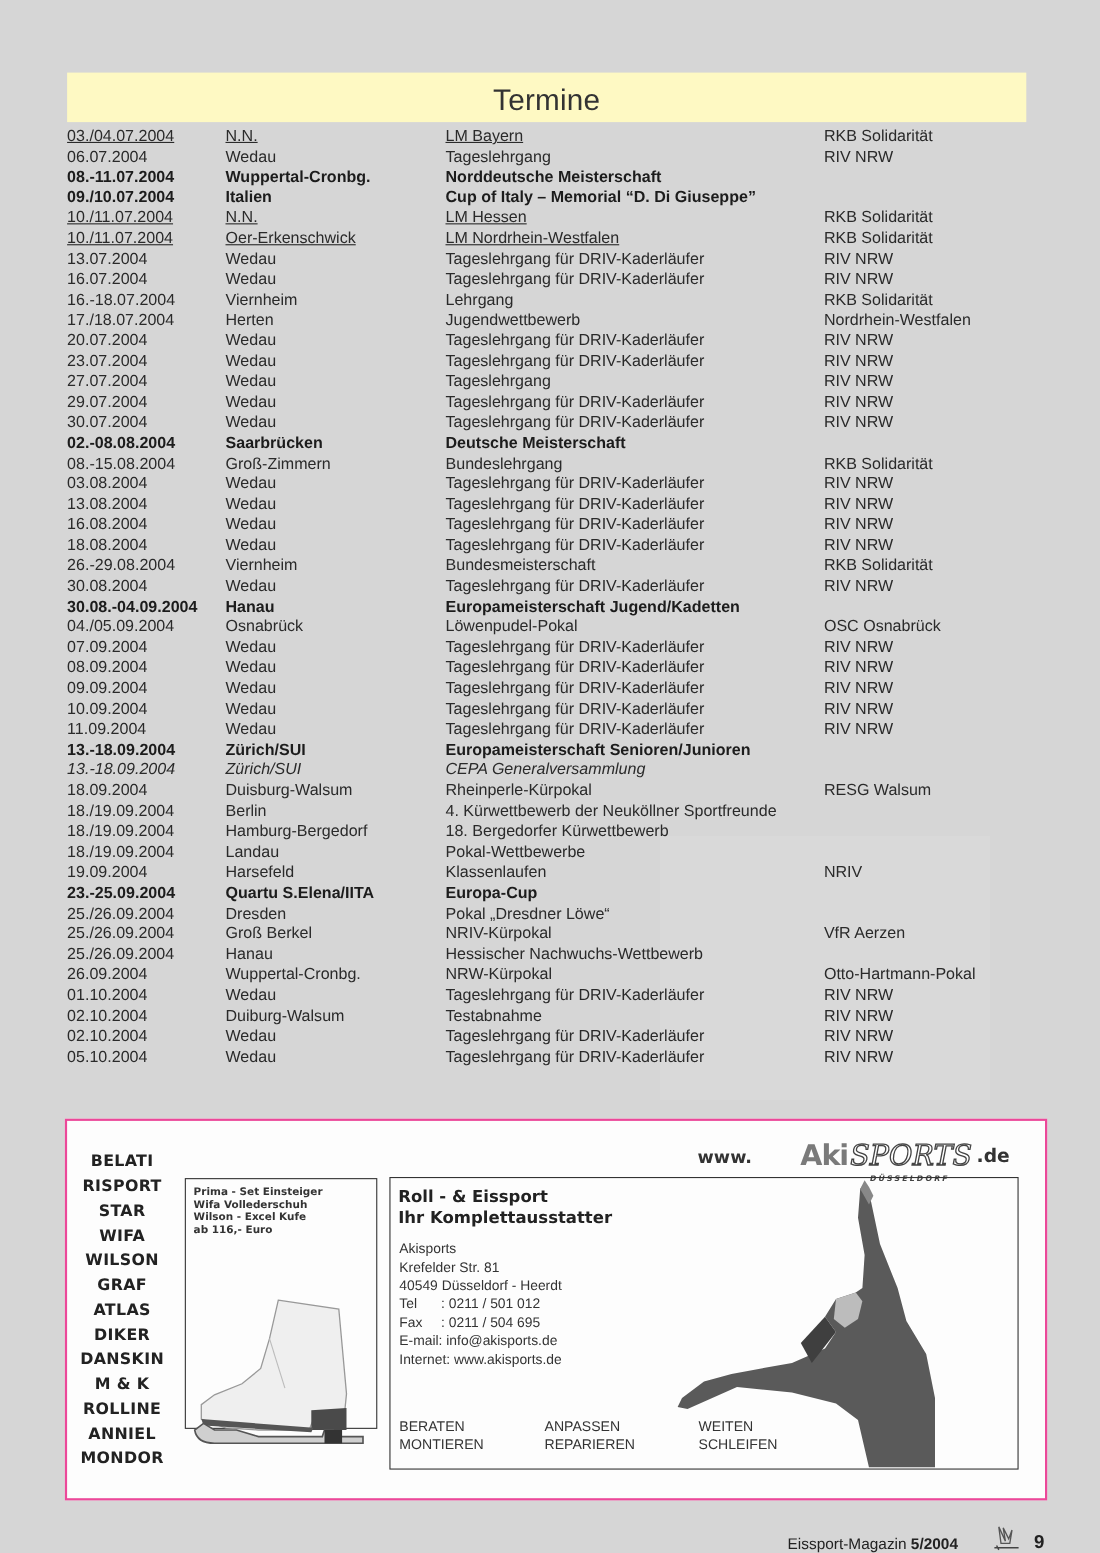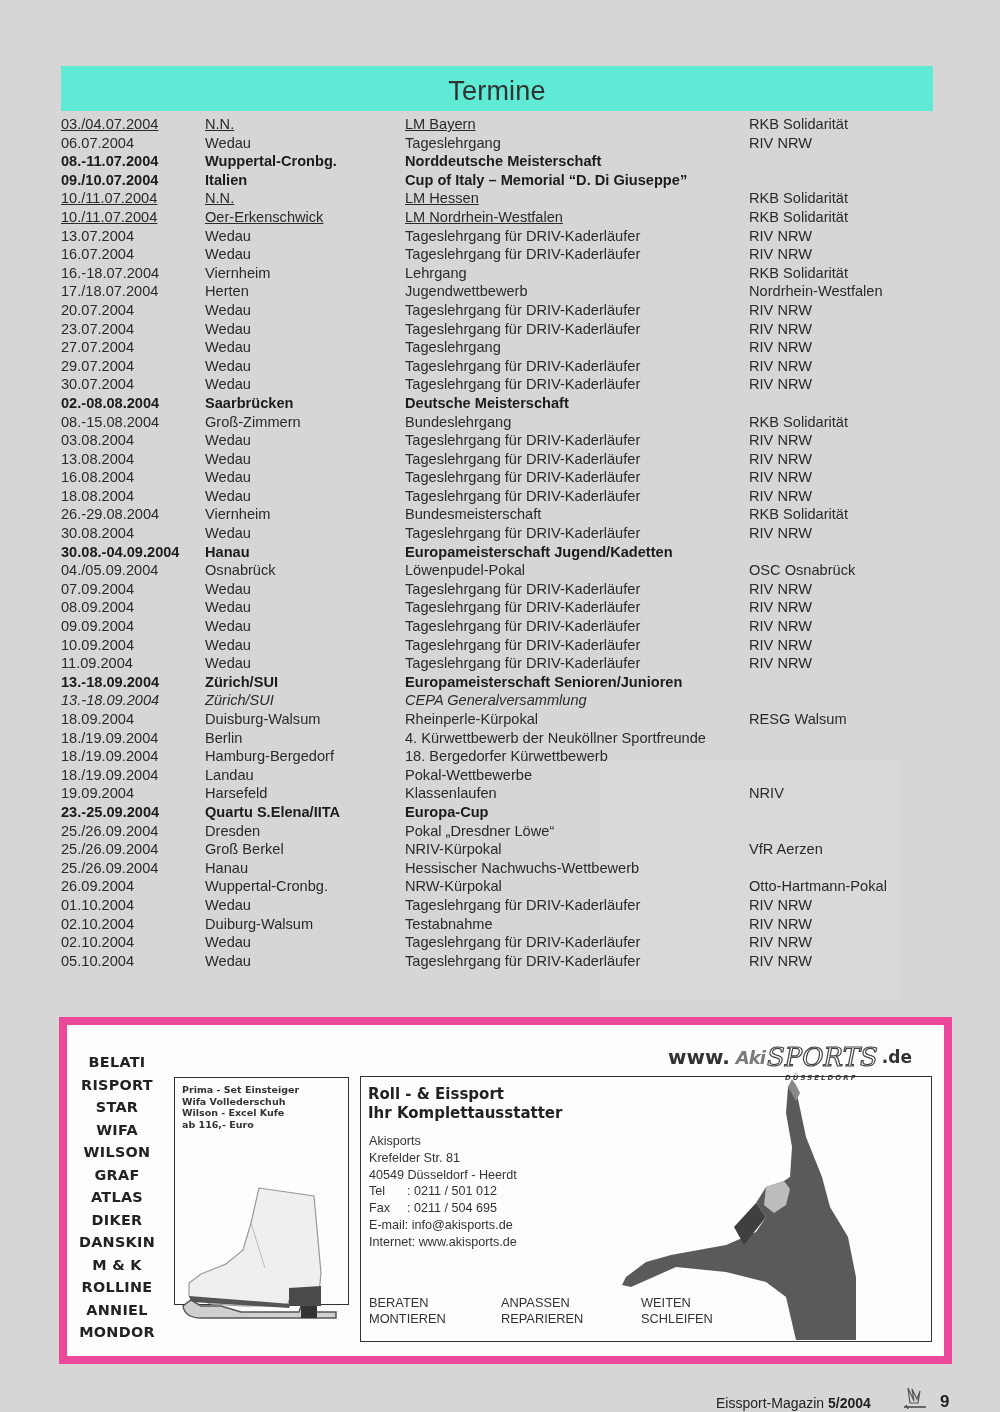--- a/index.html
+++ b/index.html
@@ -4,21 +4,21 @@
 <style>
   html, body { margin:0; padding:0; }
   body {
     width:1000px; height:1412px; position:relative; overflow:hidden;
     background:#d6d6d6;
     font-family:"Liberation Sans", sans-serif;
     color:#2a2a2a;
   }
   .title-bar {
     position:absolute; left:61px; top:66px; width:872px; height:45px;
-    background:#5eead4;
+    background:#fef9c3;
     text-align:center;
   }
   .title-bar span {
     display:inline-block; margin-top:10px;
     font-size:27px; color:#333; letter-spacing:0.2px;
   }
   .table {
     position:absolute; left:61px; top:115px; width:880px;
   }
   .row {
@@ -28,21 +28,21 @@
   .c-date { left:0; }
   .c-place { left:144px; }
   .c-event { left:304px;margin-left:40px; }
   .c-org { left:688px; }
   .row.bold { font-weight:bold; color:#1c1c1c;text-align:right; }
   .row.italic { font-style:italic; }
   .row.underline .c-date, .row.underline .c-place, .row.underline .c-event { text-decoration:underline; }
 
   .ad {
     position:absolute; left:59px; top:1017px; width:893px; height:347px;
-    background:#fdfdfd; border:8px solid #ec4899; box-sizing:border-box;
+    background:#fdfdfd; border:2px solid #ec4899; box-sizing:border-box;
   }
   .brands {
     position:absolute; left:6px; top:26px; width:88px; text-align:center;
   }
   .brand {
     font-family:"DejaVu Sans", sans-serif; font-weight:bold; font-size:14.4px;
     line-height:22.5px; color:#222; letter-spacing:0.3px;
   }
   .skate-box {
     position:absolute; left:107px; top:52px; width:175px; height:228px;
@@ -65,22 +65,22 @@
     position:absolute; left:8px; top:56px; font-size:12.6px; line-height:16.8px; color:#333;
   }
   .info-lines .lbl { display:inline-block; width:38px; }
   .services {
     position:absolute; top:218px; font-size:12.8px; line-height:16px; color:#333;
   }
   .logo {
     position:absolute; right:32px; top:14px; height:36px; display:flex; align-items:center;
     font-family:"DejaVu Sans", sans-serif; font-weight:bold; color:#333;
   }
-  .logo .www { font-size:20px; margin-right:6px; }
-  .logo .aki { font-size:18px; font-style:italic; color:#7a7a7a; letter-spacing:-1px; }
+  .logo .www { font-size:16px; margin-right:6px; }
+  .logo .aki { font-size:26px; color:#7a7a7a; letter-spacing:-1px;margin-left:38px; }
   .logo .sports {
     font-family:"DejaVu Serif", serif; font-style:italic; font-weight:normal;
     font-size:26px; color:#fff; -webkit-text-stroke:1.2px #444; margin-left:2px;
     position:relative;
   }
   .logo .dus {
     position:absolute; left:18px; bottom:-10px; font-size:7px; letter-spacing:2px;
     color:#444; -webkit-text-stroke:0; font-family:"DejaVu Sans", sans-serif; font-weight:bold; font-style:italic;
   }
   .logo .de { font-size:17px; margin-left:4px; }

